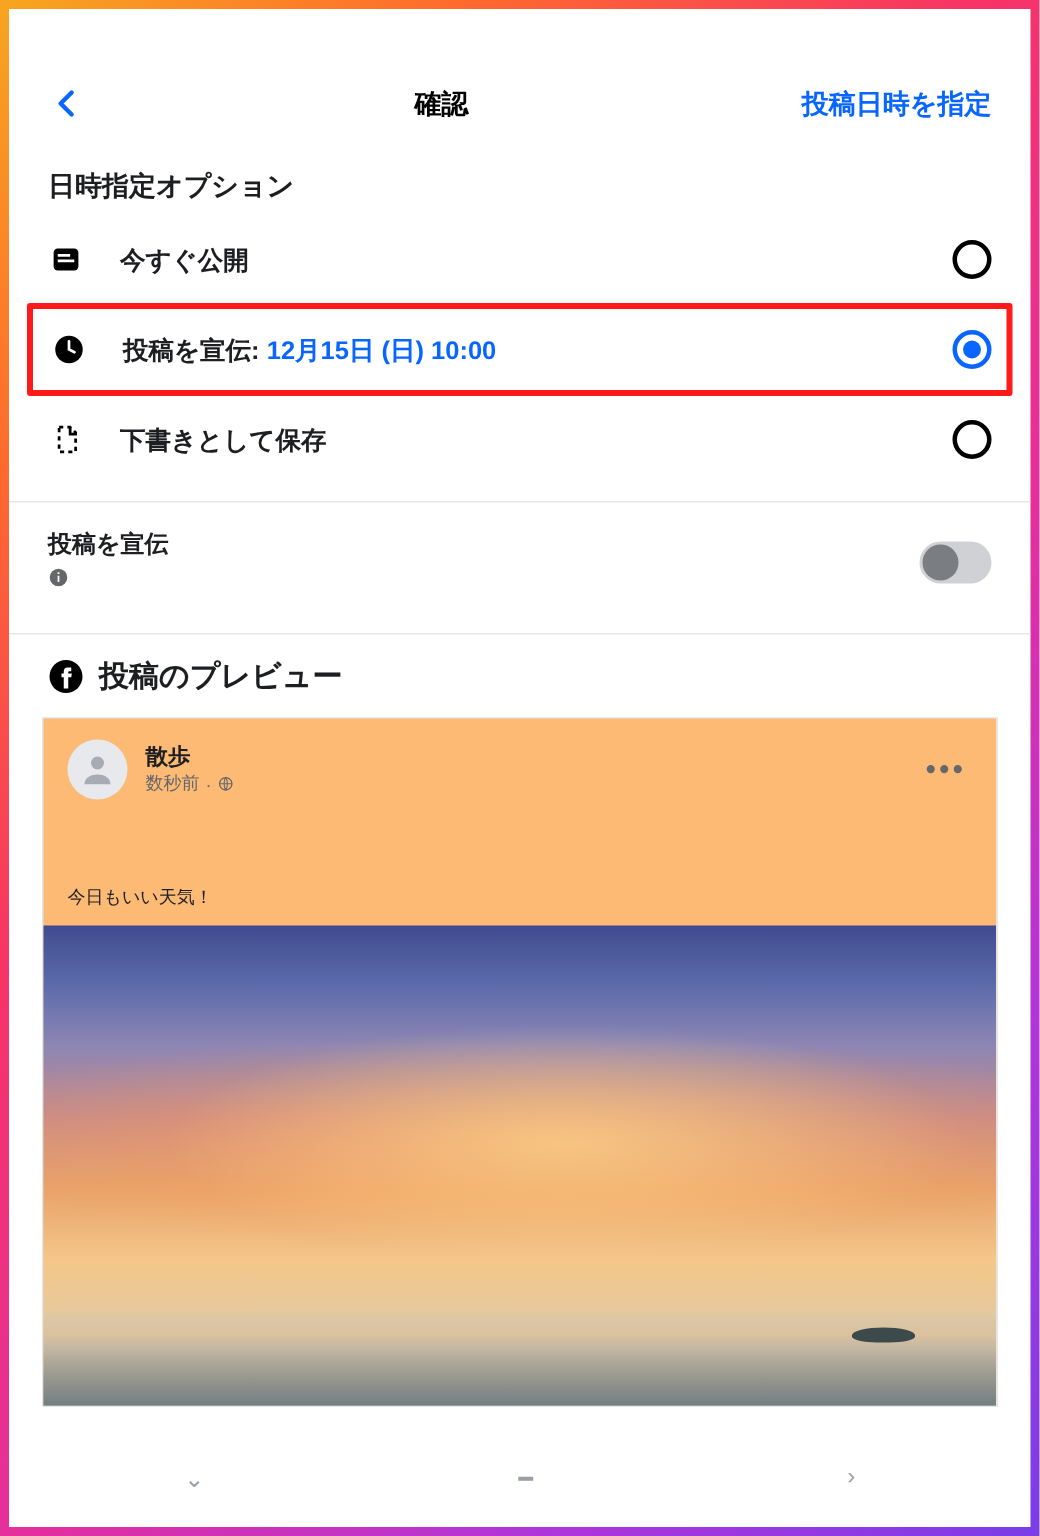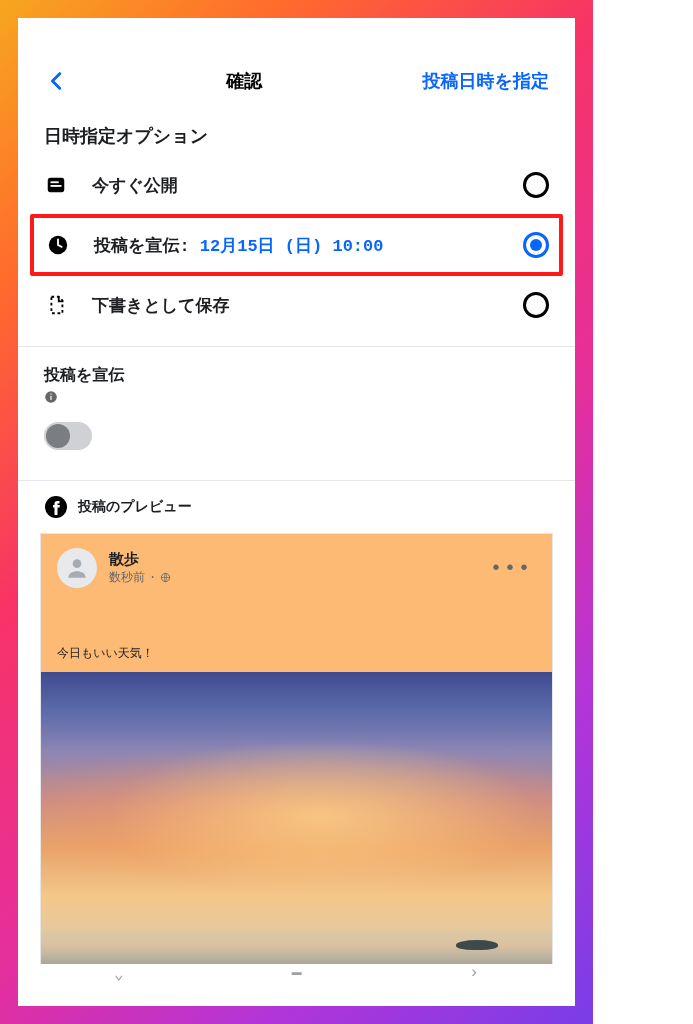--- a/index.html
+++ b/index.html
@@ -5,31 +5,30 @@
   * { box-sizing: border-box; margin: 0; padding: 0; }
   html, body { width: 693px; height: 1024px; }
   body {
     font-family: -apple-system, "Helvetica Neue", Arial, "Hiragino Kaku Gothic ProN", "Hiragino Sans", Meiryo, sans-serif;
     background: #fff;
     color: #1c1e21;
   }
 
   .frame {
     position: relative;
-    width: 593px;
+    width: 693px;
     height: 1024px;
-    padding: 18px;
+    padding: 6px;
     background: linear-gradient(135deg,
       #f7a61f 0%,
       #ff6a2d 18%,
       #f73366 38%,
       #e52f9d 60%,
       #b135d9 80%,
       #7a3de7 100%);
-    font-family: Liberation Mono, monospace;
   }
 
   .inner {
     position: relative;
     width: 100%;
     height: 100%;
     background: #fff;
     overflow: hidden;
   }
 
@@ -113,24 +112,23 @@
 
   .divider {
     height: 1px;
     background: #e4e6eb;
     margin: 14px 0 0;
   }
 
   
   .promote {
     display: flex;
-    align-items: flex-start;
+    align-items: center;
     padding: 18px 26px 16px;
     gap: 14px;
-    flex-direction: column;
   }
   .promote .txt { flex:1; }
   .promote .t1 { font-size: 16px; font-weight: 700; margin-bottom: 4px; }
   .promote .t2 { font-size: 13px; color: #65676b; display:flex; align-items:center; gap:6px;}
   .toggle {
     width: 48px; height: 28px;
     background: #cfd1d4;
     border-radius: 14px;
     position: relative;
     margin-top: 4px;
@@ -139,21 +137,21 @@
     position: absolute;
     left: 2px; top: 2px;
     width: 24px; height: 24px;
     border-radius: 50%;
     background: #7a7d82;
   }
 
   
   .preview-title {
     display:flex; align-items:center; gap:10px;
-    font-size: 14px; font-weight: 800;
+    font-size: 20px; font-weight: 800;
     padding: 14px 26px 14px;
   }
   .card {
     margin: 0 22px;
     border: 1px solid #e4e6eb;
     border-top: 1px solid #e4e6eb;
     background:#fdba74;
   }
   .card-head {
     display:flex; align-items:center;

